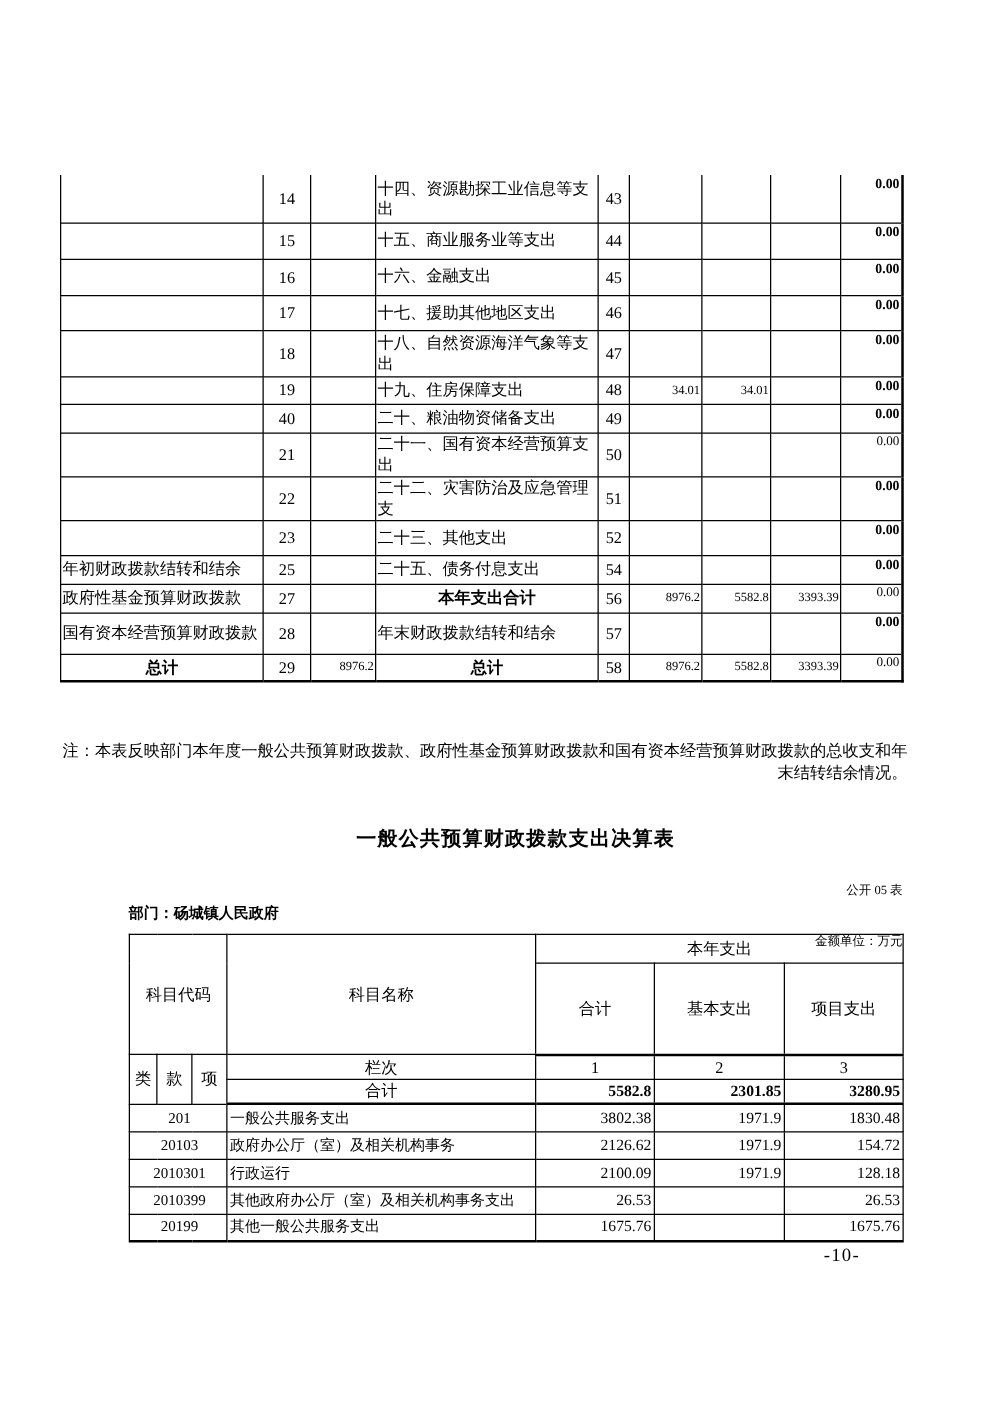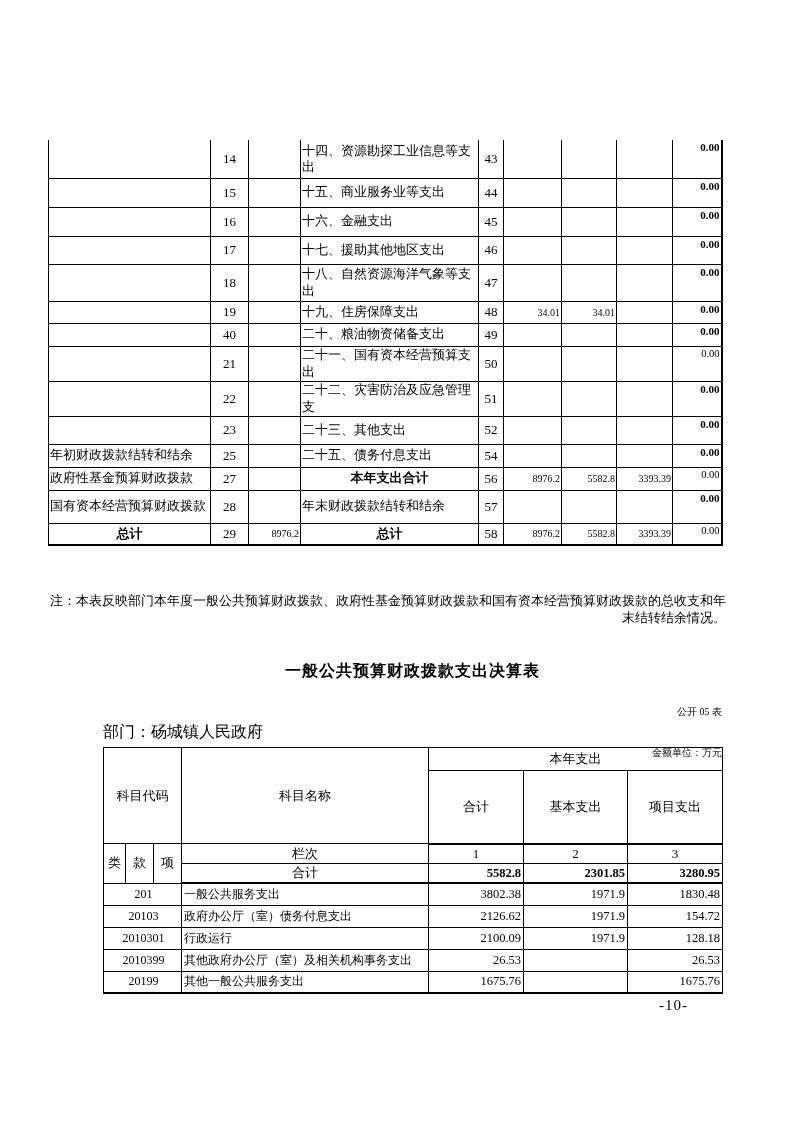--- a/index.html
+++ b/index.html
@@ -47,21 +47,21 @@
 
   
   .title2 {
     position:absolute; left:103px; top:661px; width:619px;
     text-align:center; font-size:16px; font-weight:bold;
     font-family:"Liberation Sans","DejaVu Sans",sans-serif;
     letter-spacing:1px;
   }
   .meta-right1 { position:absolute; left:103px; top:705px; width:619px; text-align:right; font-size:10px; }
   .meta-line   { position:absolute; left:103px; top:722px; width:619px; }
-  .meta-line .dept { float:left; font-size:16px; }
+  .meta-line .dept { float:left; font-size:12px;font-weight:bold; }
   .meta-line .unit { float:right; font-size:10px; margin-top:24px; }
 
   table.t2 {
     position:absolute; left:103px; top:747px; width:619px;
     border-collapse:collapse; table-layout:fixed;
   }
   .t2 td { border:1px solid #000; overflow:hidden; vertical-align:middle; font-size:12.5px; }
   .t2 tr:last-child td { border-bottom:2px solid #000; }
   .t2 .hdr { text-align:center; font-size:13px; }
   .t2 tr.thick-bottom td { border-bottom:2px solid #000; }
@@ -318,21 +318,21 @@
   <tr class="data">
     <td class="code" colspan="3">201</td>
     <td class="name">一般公共服务支出</td>
     <td class="val">3802.38</td>
     <td class="val">1971.9</td>
     <td class="val">1830.48</td>
   </tr>
 
   <tr class="data">
     <td class="code" colspan="3">20103</td>
-    <td class="name">政府办公厅（室）债务付息支出</td>
+    <td class="name">政府办公厅（室）及相关机构事务</td>
     <td class="val">2126.62</td>
     <td class="val">1971.9</td>
     <td class="val">154.72</td>
   </tr>
 
   <tr class="data">
     <td class="code" colspan="3">2010301</td>
     <td class="name">行政运行</td>
     <td class="val">2100.09</td>
     <td class="val">1971.9</td>

